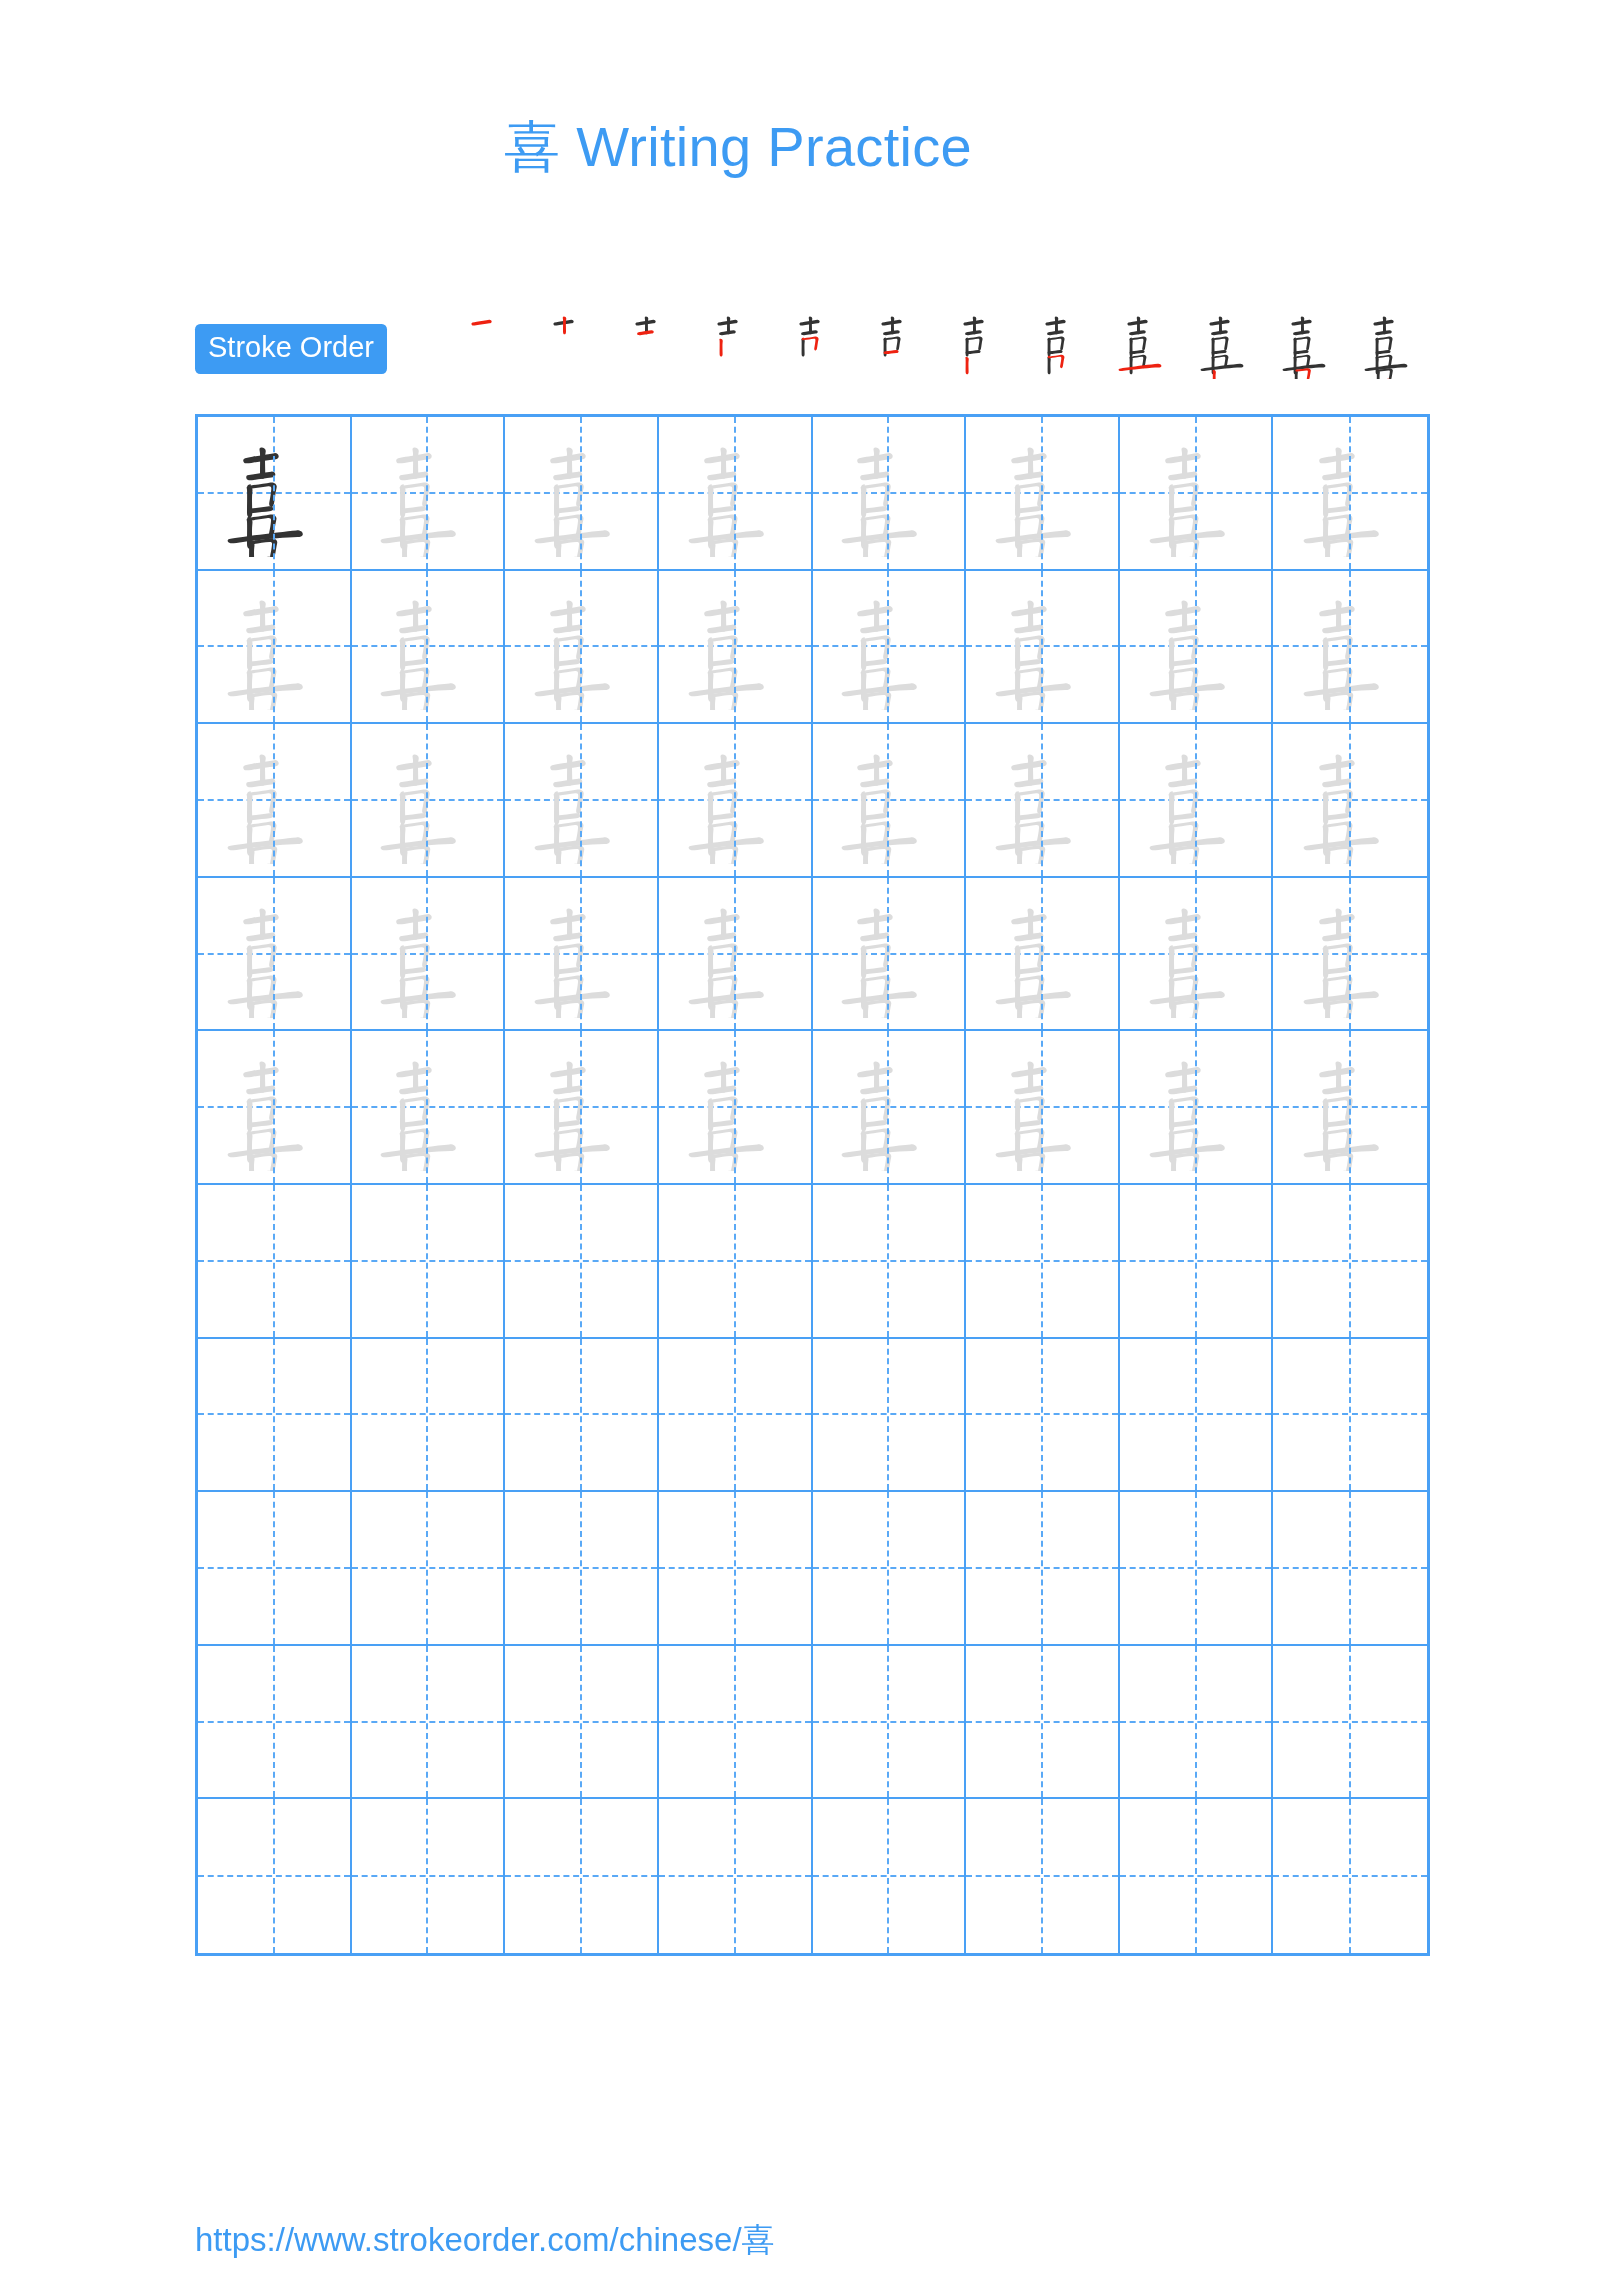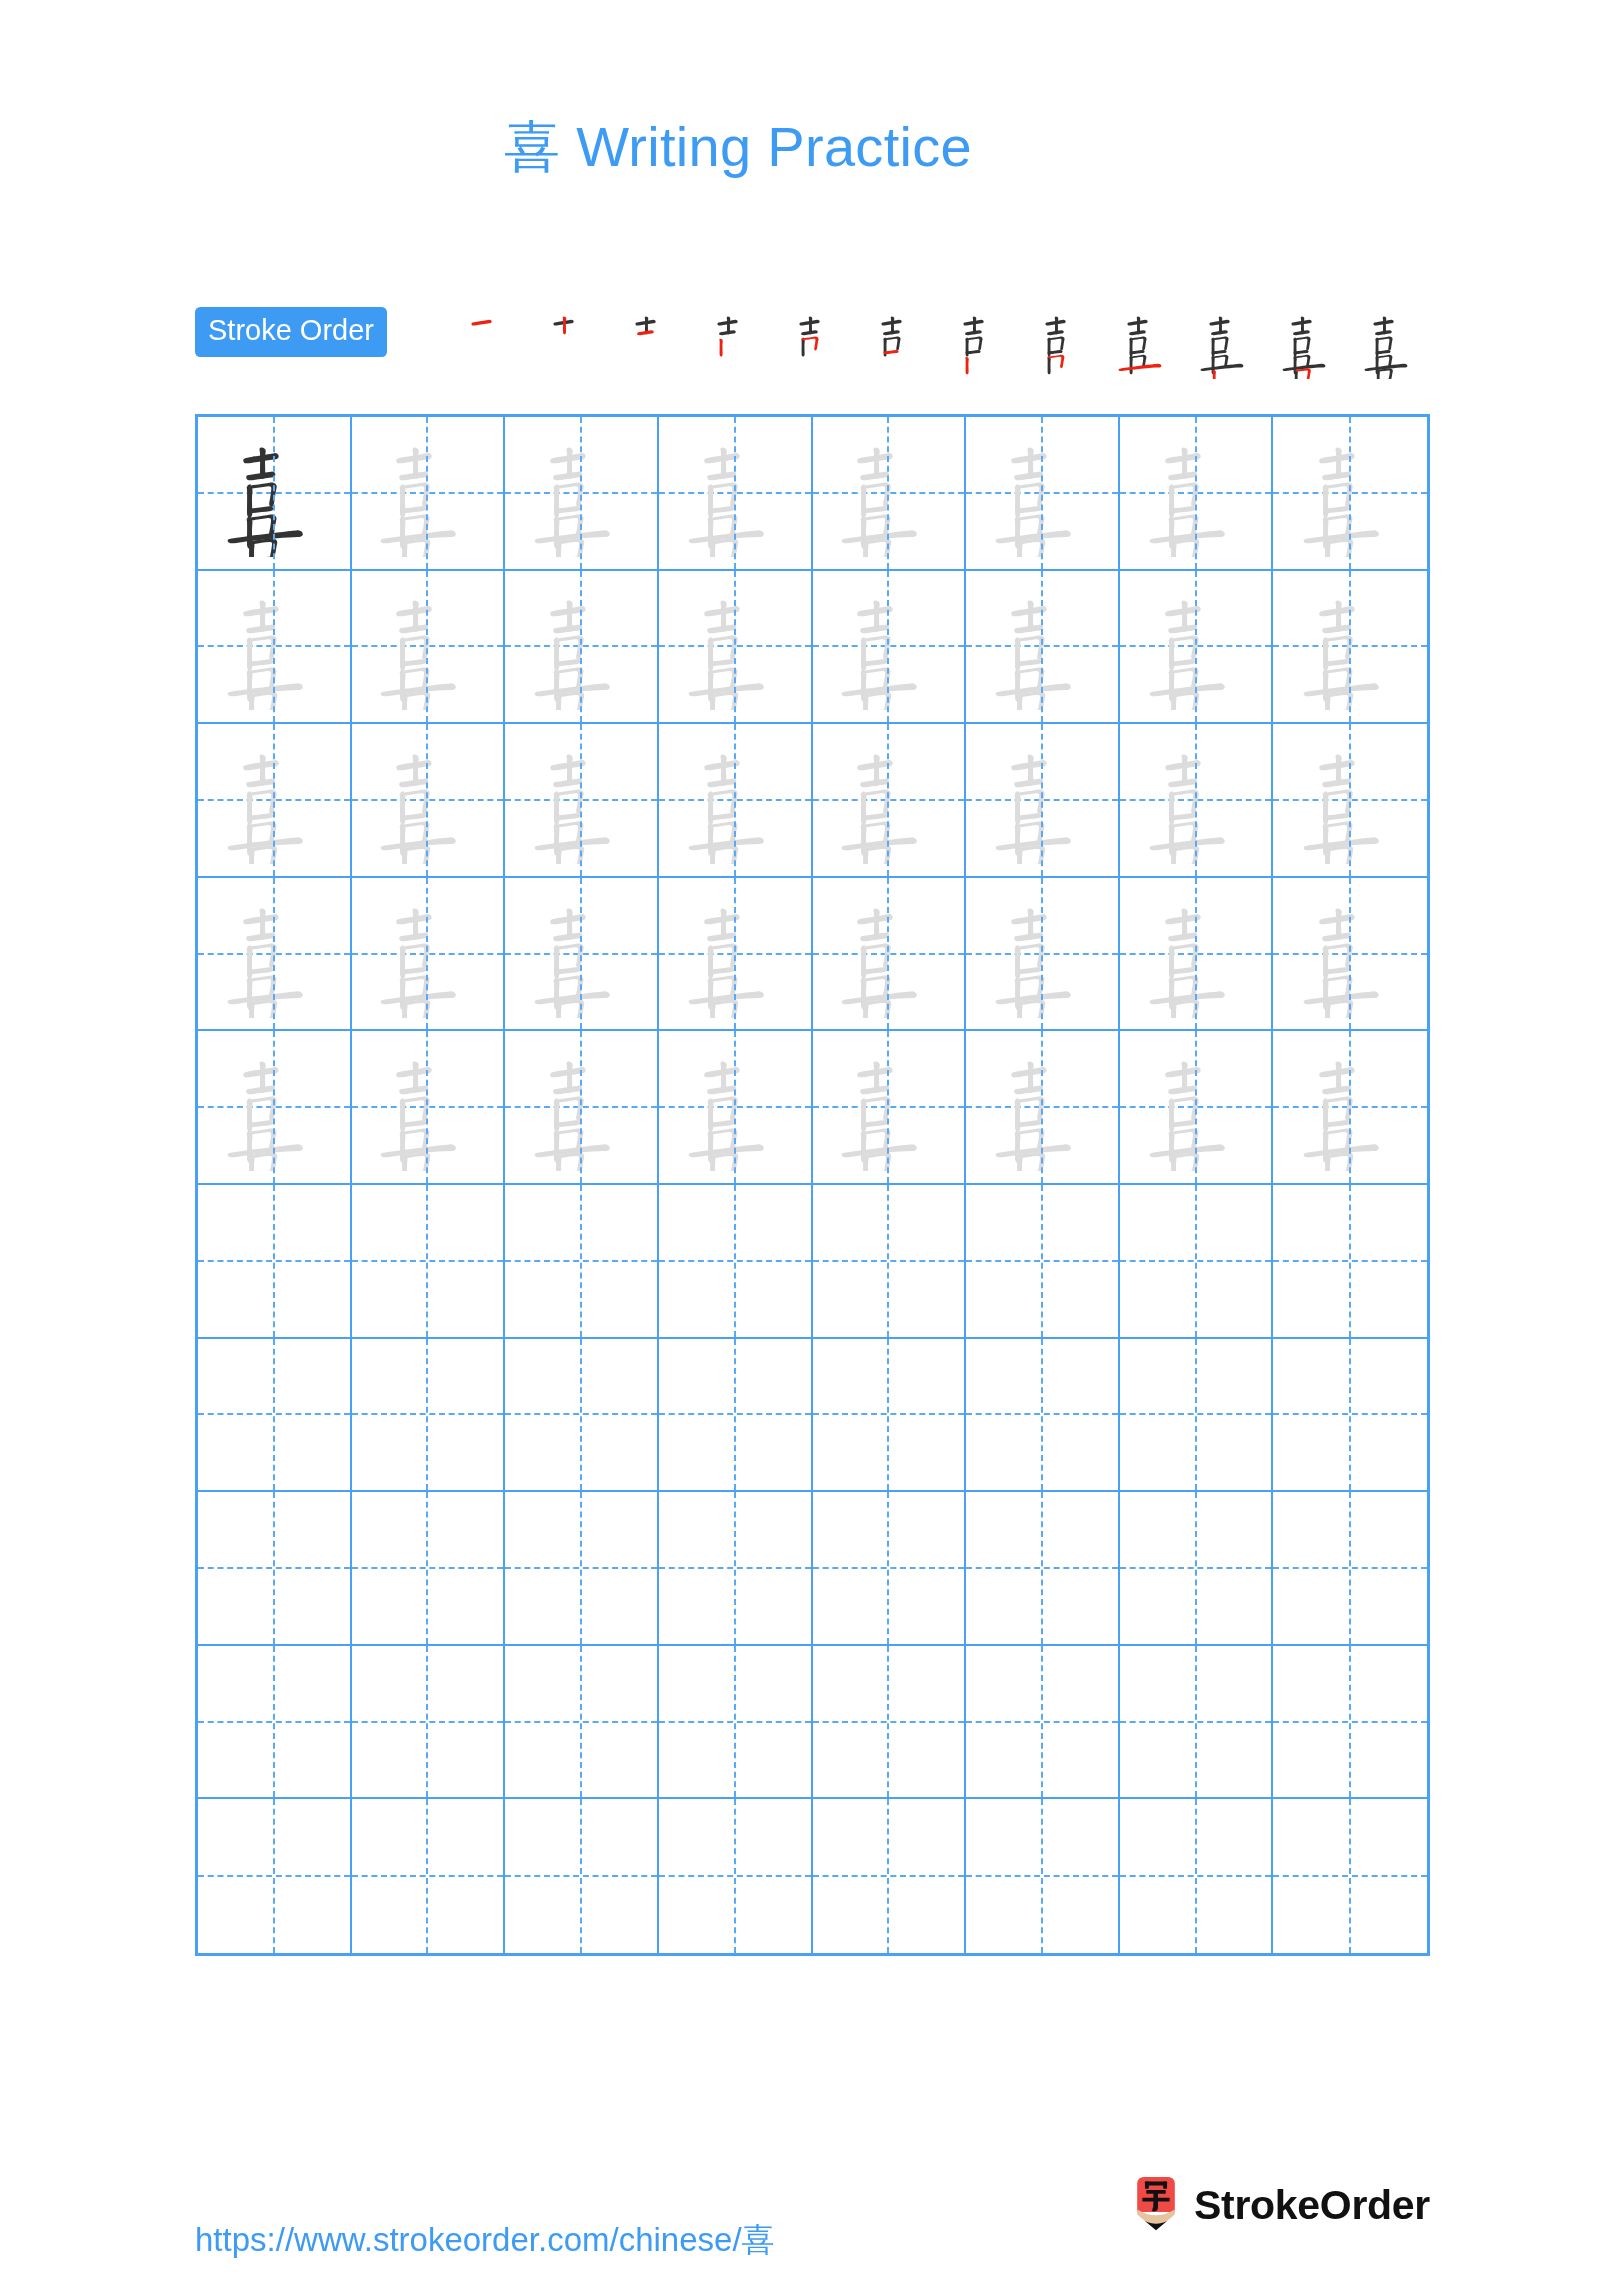--- a/index.html
+++ b/index.html
@@ -40,21 +40,21 @@
     align-items: flex-start;
   }
   #stroke-order-badge {
     background: #3d9bf3;
     color: #ffffff;
     font-size: 29px;
     line-height: 1;
     padding: 9.2px 13px 11.8px 13px;
     border-radius: 5.2px;
     white-space: nowrap;
-    margin-top: 1px;
+    margin-top: 18px;
   }
   #stroke-order-list {
     flex: 1;
     display: flex;
     align-items: flex-start;
     justify-content: flex-end;
     gap: 0px;
     margin-left: 17px;
   }
   .stroke-step {
@@ -1121,31 +1121,14 @@
     <div class="cell last-row"></div>
     <div class="cell last-row"></div>
     <div class="cell last-row"></div>
     <div class="cell last-row"></div>
     <div class="cell last-row"></div>
     <div class="cell last-col last-row"></div>
   </div>
 
 <div id="footer">
   <div id="footer-url">https://www.strokeorder.com/chinese/喜</div>
-  <div id="footer-brand">
-    <svg id="brand-logo" viewBox="0 0 74 96" aria-hidden="true">
-      <path d="M8 14a10 10 0 0 1 10-10h38a10 10 0 0 1 10 10v44H8z" fill="#ef4a45"></path>
-      <path d="M8 54c10 6 20 9 29 9s19-3 29-9v8L37 86 8 62z" fill="#e8c3a0"></path>
-      <path d="M20 72l17 14 17-14c-6 3-11 4-17 4s-11-1-17-4z" fill="#111111"></path>
-      <g fill="#111111">
-        <rect x="20" y="11" width="34" height="6" rx="1"></rect>
-        <rect x="20" y="11" width="6" height="11" rx="1"></rect>
-        <rect x="48" y="11" width="6" height="11" rx="1"></rect>
-        <rect x="22" y="24" width="30" height="6" rx="1"></rect>
-        <rect x="16" y="36" width="42" height="6" rx="1"></rect>
-        <rect x="33" y="26" width="7" height="24" rx="1"></rect>
-        <path d="M33 46h7v6c0 4-4 6-9 5l1-6c1 .4 1 0 1-1z"></path>
-      </g>
-    </svg>
-    <div id="brand-name">StrokeOrder</div>
-  </div>
 </div>
 
 
 </body></html>

